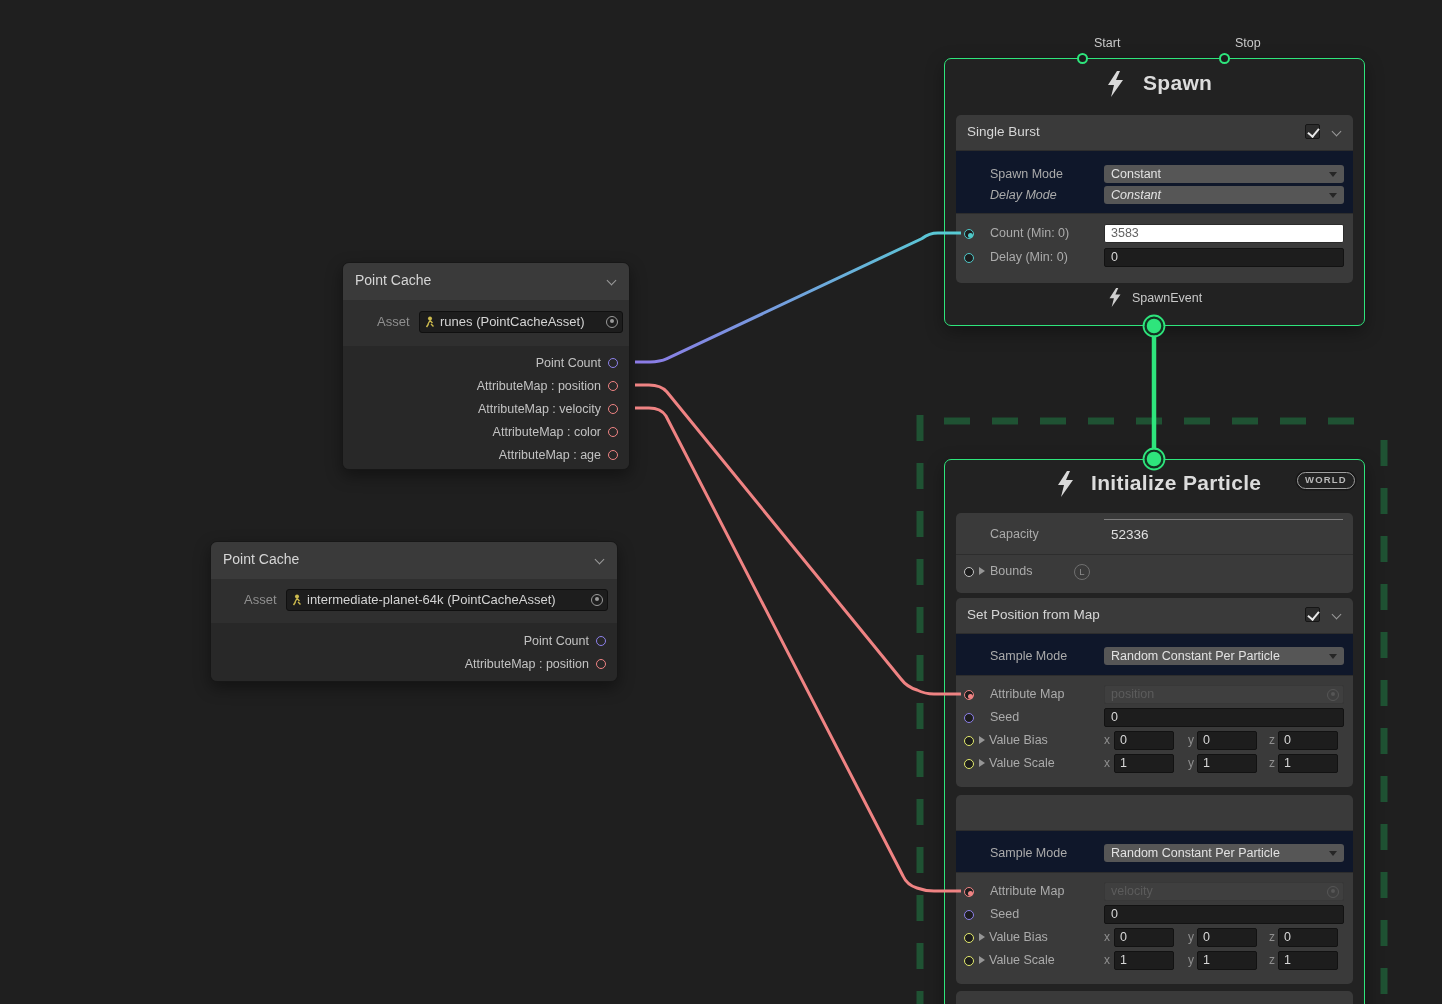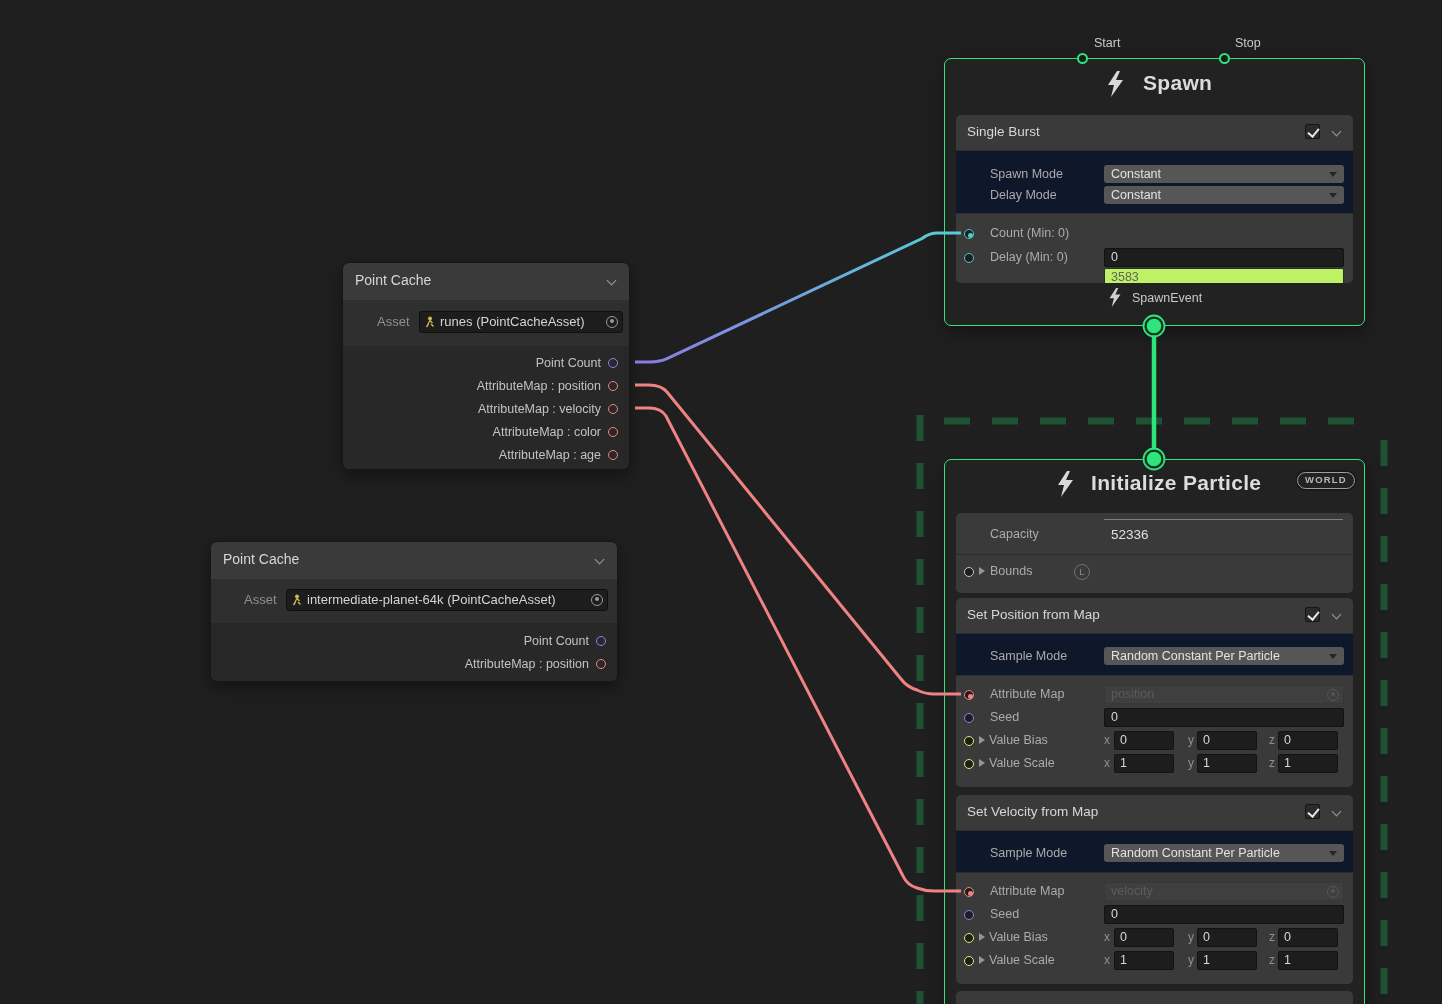--- a/index.html
+++ b/index.html
@@ -14,21 +14,21 @@
   .node-title { font-size:21px; color:#dcdcdc; letter-spacing:.3px;font-weight:bold; }
   .block { position:absolute; left:11px; right:11px; background:#3a3a3a; border-radius:5px; overflow:hidden; }
   .blk-header { position:absolute; top:0; left:0; right:0; height:35px; }
   .blk-title { position:absolute; left:11px; top:9px; font-size:13.5px; color:#d6d6d6; }
   .divider { position:absolute; left:0; right:0; height:1px; background:#2d2d2d; }
   .settings-band { position:absolute; left:0; right:0; background:#0f172a; }
   .row { position:absolute; left:0; right:0; height:23px; }
   .lbl { position:absolute; font-size:12.5px; color:#ababab; top:4px; }
   .col-label { left:34px; }
   .field { position:absolute; left:148px; width:240px; height:19px; top:2px; background:#1d1d1d; border:1px solid #121212; border-radius:2px; color:#d8d8d8; font-size:12.5px; line-height:17px; padding-left:6px; }
-  .field.disabled { background:#bef264; border-color:#2c2c2c; color:#636363;margin-top:44px; }
+  .field.disabled { background:#ffffff; border-color:#2c2c2c; color:#636363; }
   .field.attr-disabled { background:#3f3f3f; border-color:#383838; color:#5c5c5c; }
   .dropdown { position:absolute; left:148px; width:240px; height:18px; top:2px; background:#565656; border-radius:3px; color:#e2e2e2; font-size:12.5px; line-height:18px; padding-left:7px; }
   .dd-arrow { position:absolute; right:7px; top:7px; width:0; height:0; border-left:4.5px solid transparent; border-right:4.5px solid transparent; border-top:5px solid #262626; }
   .checkbox { position:absolute; width:15px; height:15px; background:#2b2b2b; border:1px solid #161616; border-radius:2px; }
   .checkbox::after { content:''; position:absolute; left:3.5px; top:1px; width:5px; height:9px; border:solid #e8e8e8; border-width:0 2px 2px 0; transform:rotate(40deg); }
   .chevron { position:absolute; width:9px; height:9px; }
   .chevron::after { content:''; position:absolute; left:0; top:0; width:6px; height:6px; border:solid #9a9a9a; border-width:0 0 1.6px 1.6px; transform:rotate(-45deg); }
   .expander { position:absolute; width:0; height:0; border-top:4px solid transparent; border-bottom:4px solid transparent; border-left:6px solid #969696; top:7px; }
   .port { position:absolute; width:10px; height:10px; border-radius:50%; background:#1d1d1d; }
   .port .dot { position:absolute; left:2.5px; top:2.5px; width:5px; height:5px; border-radius:50%; }
@@ -155,21 +155,21 @@
       </div>
       <div class="divider" style="top:35px;"></div>
       <div class="settings-band" style="top:36px;height:62px;">
         <div class="row" style="top:12px;">
           <span class="lbl col-label">Spawn Mode</span>
           <div class="dropdown">
             <span>Constant</span>
             <span class="dd-arrow"></span>
           </div>
         </div>
-        <div class="row" style="top:33px;">
+        <div class="row" style="top:33px;font-style:italic;">
           <span class="lbl col-label">Delay Mode</span>
           <div class="dropdown">
             <span>Constant</span>
             <span class="dd-arrow"></span>
           </div>
         </div>
       </div>
       <div class="divider" style="top:98px;"></div>
       <div class="row" style="top:107px;">
         <span class="port p-cyan" style="left:8px;top:7px;">
@@ -263,25 +263,20 @@
         <span class="xyzlbl" style="left:148px;">x</span>
         <div class="xyzfield" style="left:158px;width:60px;">1</div>
         <span class="xyzlbl" style="left:232px;">y</span>
         <div class="xyzfield" style="left:241px;width:60px;">1</div>
         <span class="xyzlbl" style="left:313px;">z</span>
         <div class="xyzfield" style="left:322px;width:60px;">1</div>
       </div>
     </div>
 
     <div class="block" style="top:335px;height:189px;">
-      <div class="blk-header">
-        <div class="blk-title">Set Velocity from Map</div>
-        <span class="checkbox" style="right:33px;top:9px;"></span>
-        <span class="chevron" style="right:11px;top:13px;"></span>
-      </div>
       <div class="divider" style="top:35px;"></div>
       <div class="settings-band" style="top:36px;height:41px;">
         <div class="row" style="top:11px;">
           <span class="lbl col-label">Sample Mode</span>
           <div class="dropdown">
             <span>Random Constant Per Particle</span>
             <span class="dd-arrow"></span>
           </div>
         </div>
       </div>

